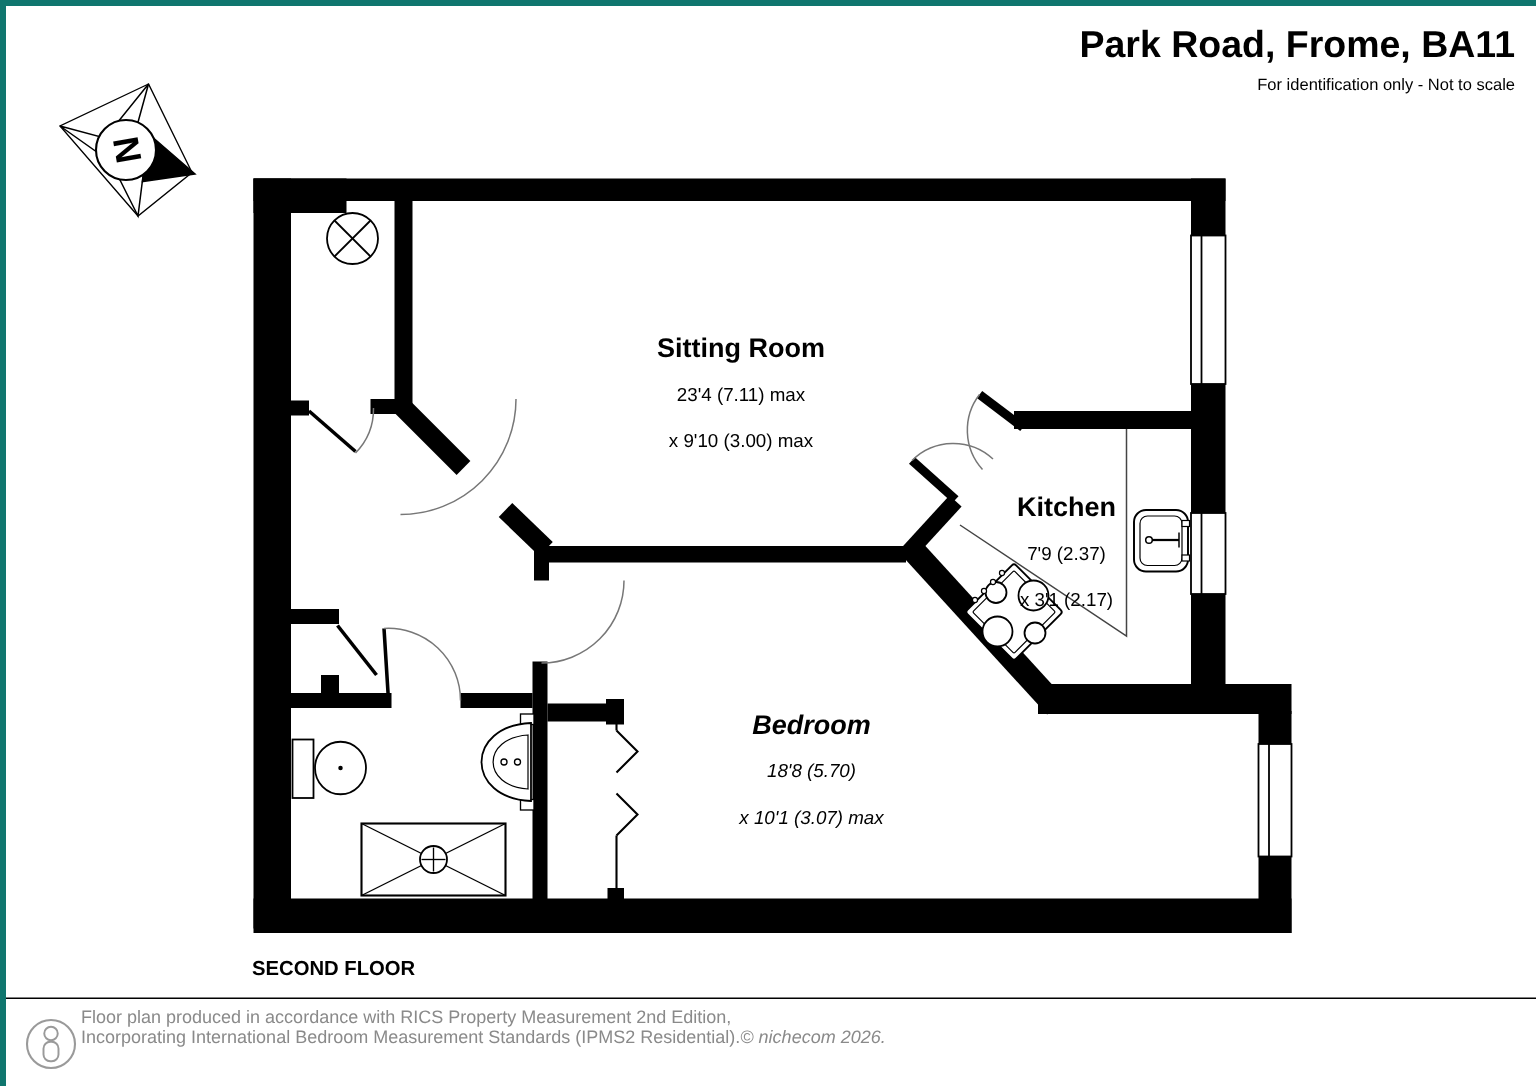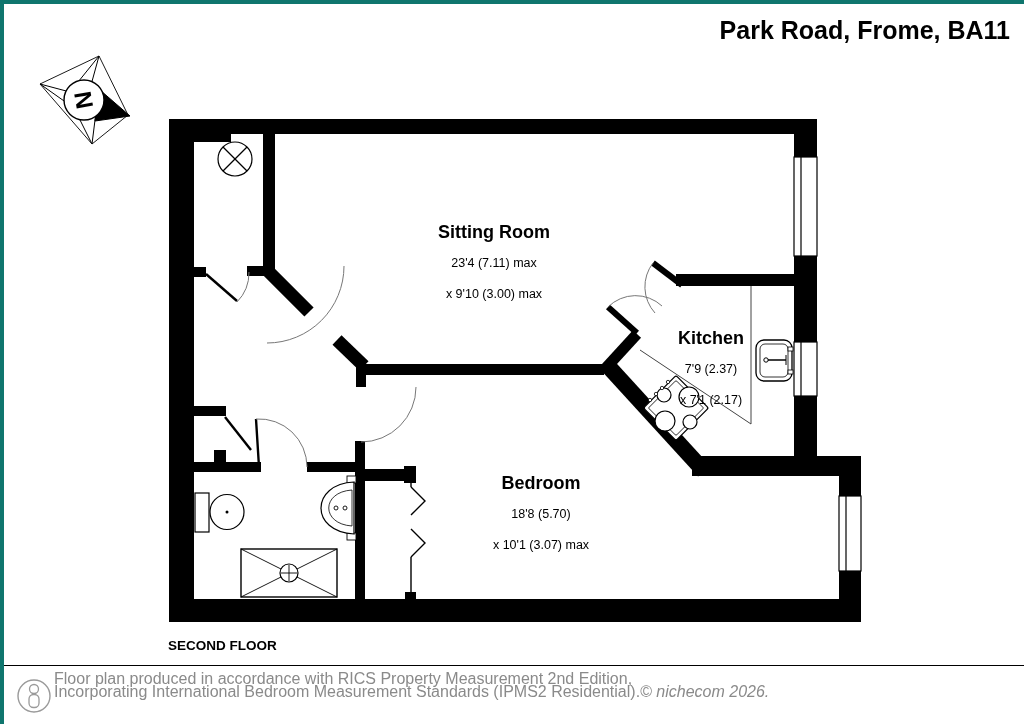--- a/index.html
+++ b/index.html
@@ -11,36 +11,37 @@
   #hdr .area{font-size:17px;color:#000;margin-top:6px;}
   #hdr .disc{font-size:11px;color:#000;margin-top:6px;}
   
   #plan-svg{position:absolute;left:0;top:0;}
   
   .room-label{position:absolute;text-align:center;transform:translateX(-50%);color:#000;line-height:15px;}
   .room-label .rname{font-size:18px;font-weight:bold;}
   .room-label .rdim{font-size:12.5px;margin-top:16px;}
   #lbl-sitting{left:490px;top:221px;}
   #lbl-kitchen{left:707px;top:327px;}
-  #lbl-bedroom{left:537px;top:472px;}
+  #lbl-bedroom{left:537px;top:472px;font-style:italic;}
   
   #floor-label{position:absolute;left:164px;top:634px;font-size:13.5px;font-weight:bold;color:#000;}
   
   #divider{position:absolute;left:0;top:661px;width:100%;height:0;border-top:1px solid #000;}
   #footer{position:absolute;left:0;top:662px;width:100%;height:60px;}
-  #footer .ftext{position:absolute;left:50px;top:6px;font-size:16px;line-height:13px;color:#8a8a8a;}
+  #footer .ftext{position:absolute;left:50px;top:6px;font-size:12px;line-height:13px;color:#8a8a8a;}
   #footer .copyright{font-style:italic;}
 </style>
 </head>
 <body>
 
 <div id="page">
 
   <div id="hdr">
     <div class="title">Park Road, Frome, BA11</div>
+    <div class="disc">For identification only - Not to scale</div>
   </div>
 
   <svg id="plan-svg" width="1022" height="722" viewBox="0 0 1022 722" xmlns="http://www.w3.org/2000/svg">
 
     <g>
       <polygon points="95,52 36,80 88,140 124,111" fill="none" stroke="#000" stroke-width="0.9"></polygon>
       <polygon points="95,52 66,88 84,92" fill="#fff" stroke="#000" stroke-width="1"></polygon>
       <polygon points="36,80 66,88 70,104" fill="#fff" stroke="#000" stroke-width="1"></polygon>
       <polygon points="88,140 70,104 92,108" fill="#fff" stroke="#000" stroke-width="1"></polygon>
       <polygon points="96,86 126,112 91,117" fill="#000" stroke="#000" stroke-width="1"></polygon>
@@ -188,21 +189,21 @@
   </svg>
 
   <div class="room-label" id="lbl-sitting">
     <div class="rname">Sitting Room</div>
     <div class="rdim">23'4 (7.11) max</div>
     <div class="rdim">x 9'10 (3.00) max</div>
   </div>
   <div class="room-label" id="lbl-kitchen">
     <div class="rname">Kitchen</div>
     <div class="rdim">7'9 (2.37)</div>
-    <div class="rdim">x 7'1 (2.17)</div>
+    <div class="rdim">x 3'1 (2.17)</div>
   </div>
   <div class="room-label" id="lbl-bedroom">
     <div class="rname">Bedroom</div>
     <div class="rdim">18'8 (5.70)</div>
     <div class="rdim">x 10'1 (3.07) max</div>
   </div>
 
   <div id="floor-label">SECOND FLOOR</div>
 
   <div id="divider"></div>

